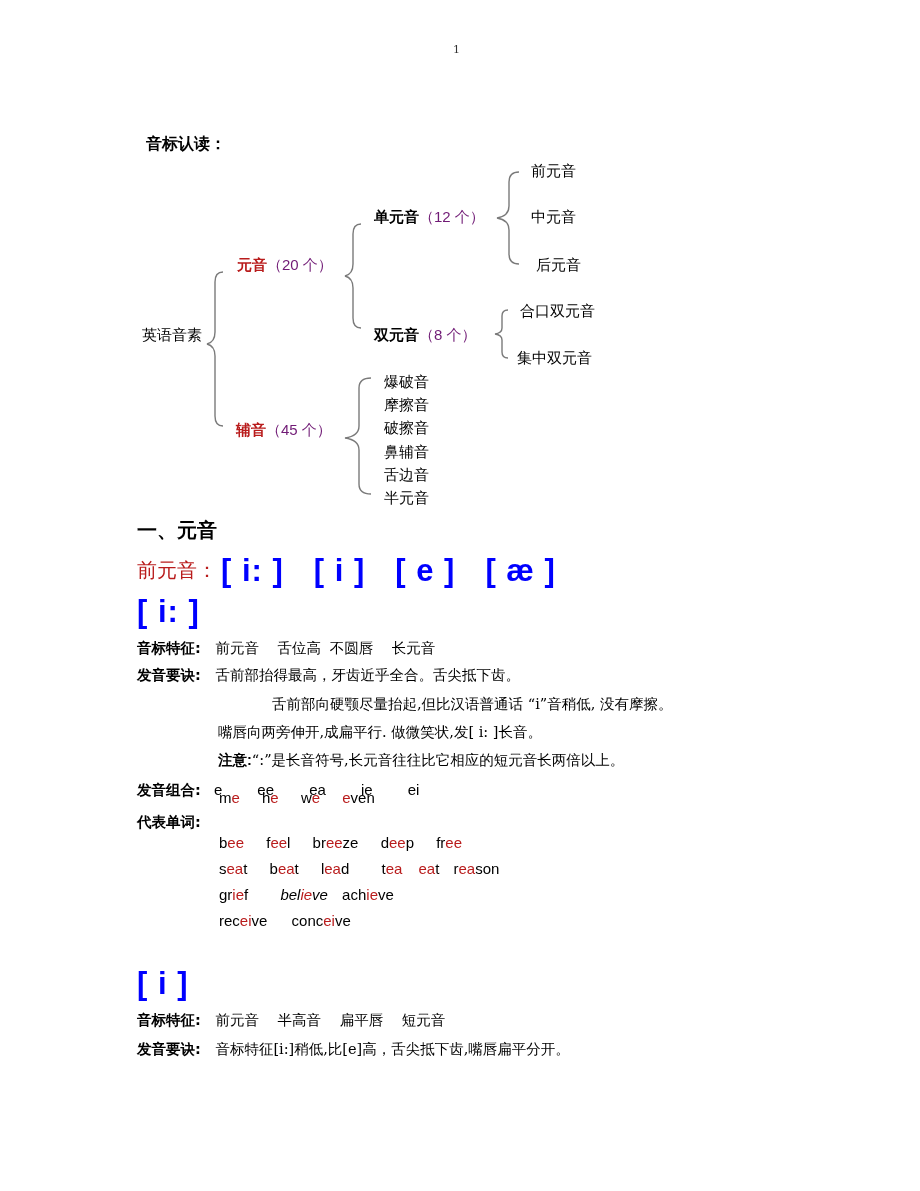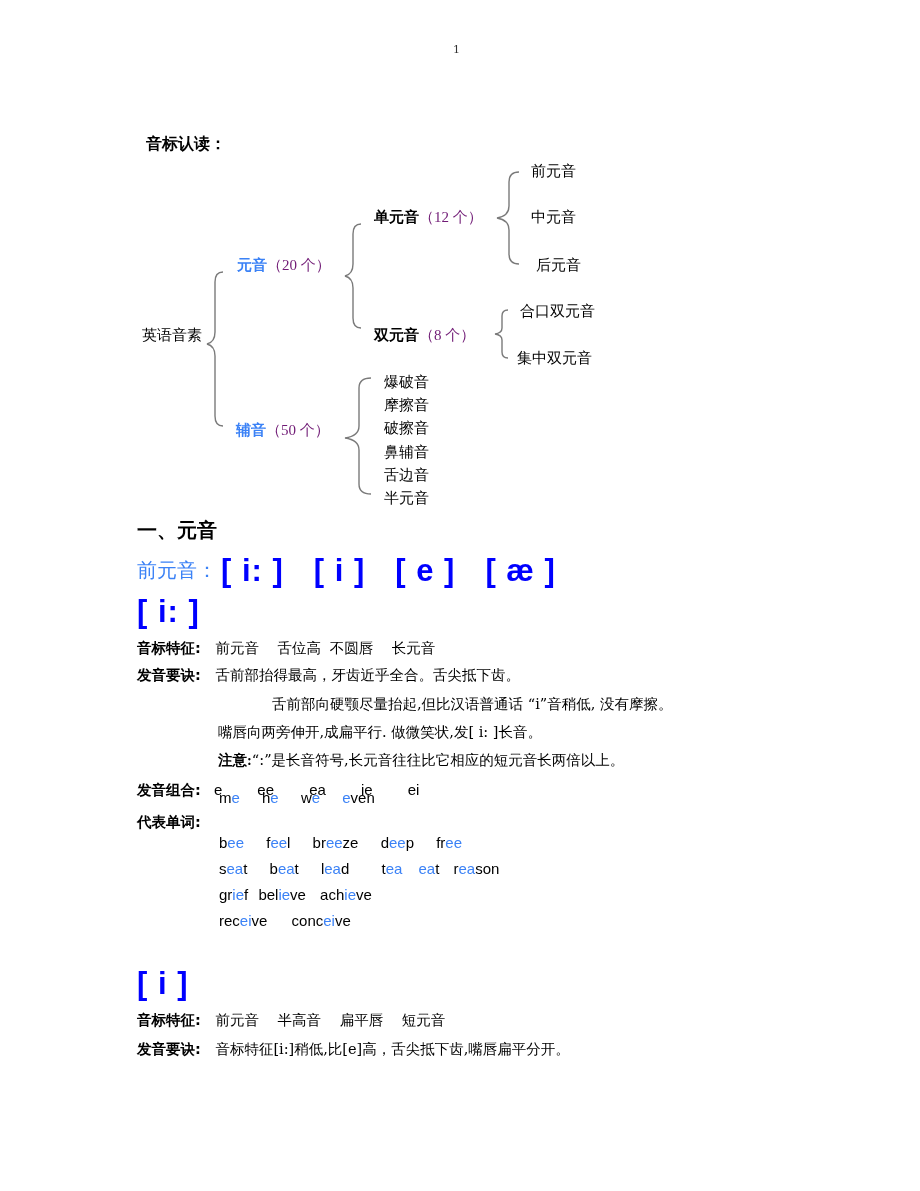--- a/index.html
+++ b/index.html
@@ -1,19 +1,19 @@
 <!DOCTYPE html>
 <html><head>
 <meta charset="utf-8">
 <style>
   html,body{margin:0;padding:0;background:#fff;}
   body{width:920px;height:1191px;position:relative;overflow:hidden;font-family:"DejaVu Serif","Liberation Serif",serif;color:#000;}
   .abs{position:absolute;white-space:nowrap;}
-  .sans{font-family:Liberation Serif, serif;}
-  .red{color:#3b82f6;}
+  .sans{font-family:Liberation Sans, sans-serif;}
+  .red{color:#b91c1c;}
   .bold{font-weight:bold;}
   .pageno{left:453px;top:43px;font-size:11px;color:#333;}
   .heading-small{font-size:16px;font-weight:bold;}
   .tree{font-size:15px;}
   .tree .cnt{color:#701a75;}
   .sec-title{left:137px;top:517px;font-size:20px;font-weight:bold;}
   .ipa-big{font-family:"Liberation Sans","DejaVu Sans",sans-serif;font-weight:bold;color:#0000ff;font-size:31px;letter-spacing:1px;}
   .line{font-size:14.5px;}
   .lbl{font-weight:bold;font-family:"DejaVu Sans","Liberation Sans",sans-serif;font-size:14.5px;}
   .word{font-family:"Liberation Sans","DejaVu Sans",sans-serif;font-size:15px;}
@@ -32,21 +32,21 @@
 
   <svg class="brace" style="left:205px;top:270px;" width="20" height="160">
     <path d="M18,2 Q10,2 10,12 L10,62 Q10,72 2,74 Q10,76 10,86 L10,146 Q10,156 18,156"></path>
   </svg>
 
   <div class="abs tree sans" style="left:237px;top:256px;">
     <span class="red bold">元音</span><span class="cnt">（20 个）</span>
   </div>
 
   <div class="abs tree sans" style="left:236px;top:421px;">
-    <span class="red bold">辅音</span><span class="cnt">（50 个）</span>
+    <span class="red bold">辅音</span><span class="cnt">（45 个）</span>
   </div>
 
   <svg class="brace" style="left:343px;top:222px;" width="20" height="110">
     <path d="M18,2 Q10,2 10,12 L10,42 Q10,52 2,54 Q10,56 10,66 L10,96 Q10,106 18,106"></path>
   </svg>
 
   <div class="abs tree sans" style="left:374px;top:208px;">
     <span class="bold">单元音</span><span class="cnt">（12 个）</span>
   </div>
 
@@ -134,21 +134,21 @@
   <span><span>s</span><span class="red">ea</span><span>t</span></span>
   <span style="margin-left:18px;"><span>b</span><span class="red">ea</span><span>t</span></span>
   <span style="margin-left:18px;"><span>l</span><span class="red">ea</span><span>d</span></span>
   <span style="margin-left:28px;"><span>t</span><span class="red">ea</span><span></span></span>
   <span style="margin-left:12px;"><span></span><span class="red">ea</span><span>t</span></span>
   <span style="margin-left:10px;"><span>r</span><span class="red">ea</span><span>son</span></span>
 </div>
 
 <div class="abs word" style="left:219px;top:886px;">
   <span><span>gr</span><span class="red">ie</span><span>f</span></span>
-  <span style="margin-left:6px;"><span>bel</span><span class="red">ie</span><span>ve</span></span>
+  <span style="margin-left:28px;font-style:italic;"><span>bel</span><span class="red">ie</span><span>ve</span></span>
   <span style="margin-left:10px;"><span>ach</span><span class="red">ie</span><span>ve</span></span>
 </div>
 
 <div class="abs word" style="left:219px;top:912px;">
   <span><span>rec</span><span class="red">ei</span><span>ve</span></span>
   <span style="margin-left:20px;"><span>conc</span><span class="red">ei</span><span>ve</span></span>
 </div>
 
 <div class="abs ipa-big" style="left:137px;top:966px;">[ i ]</div>
 

